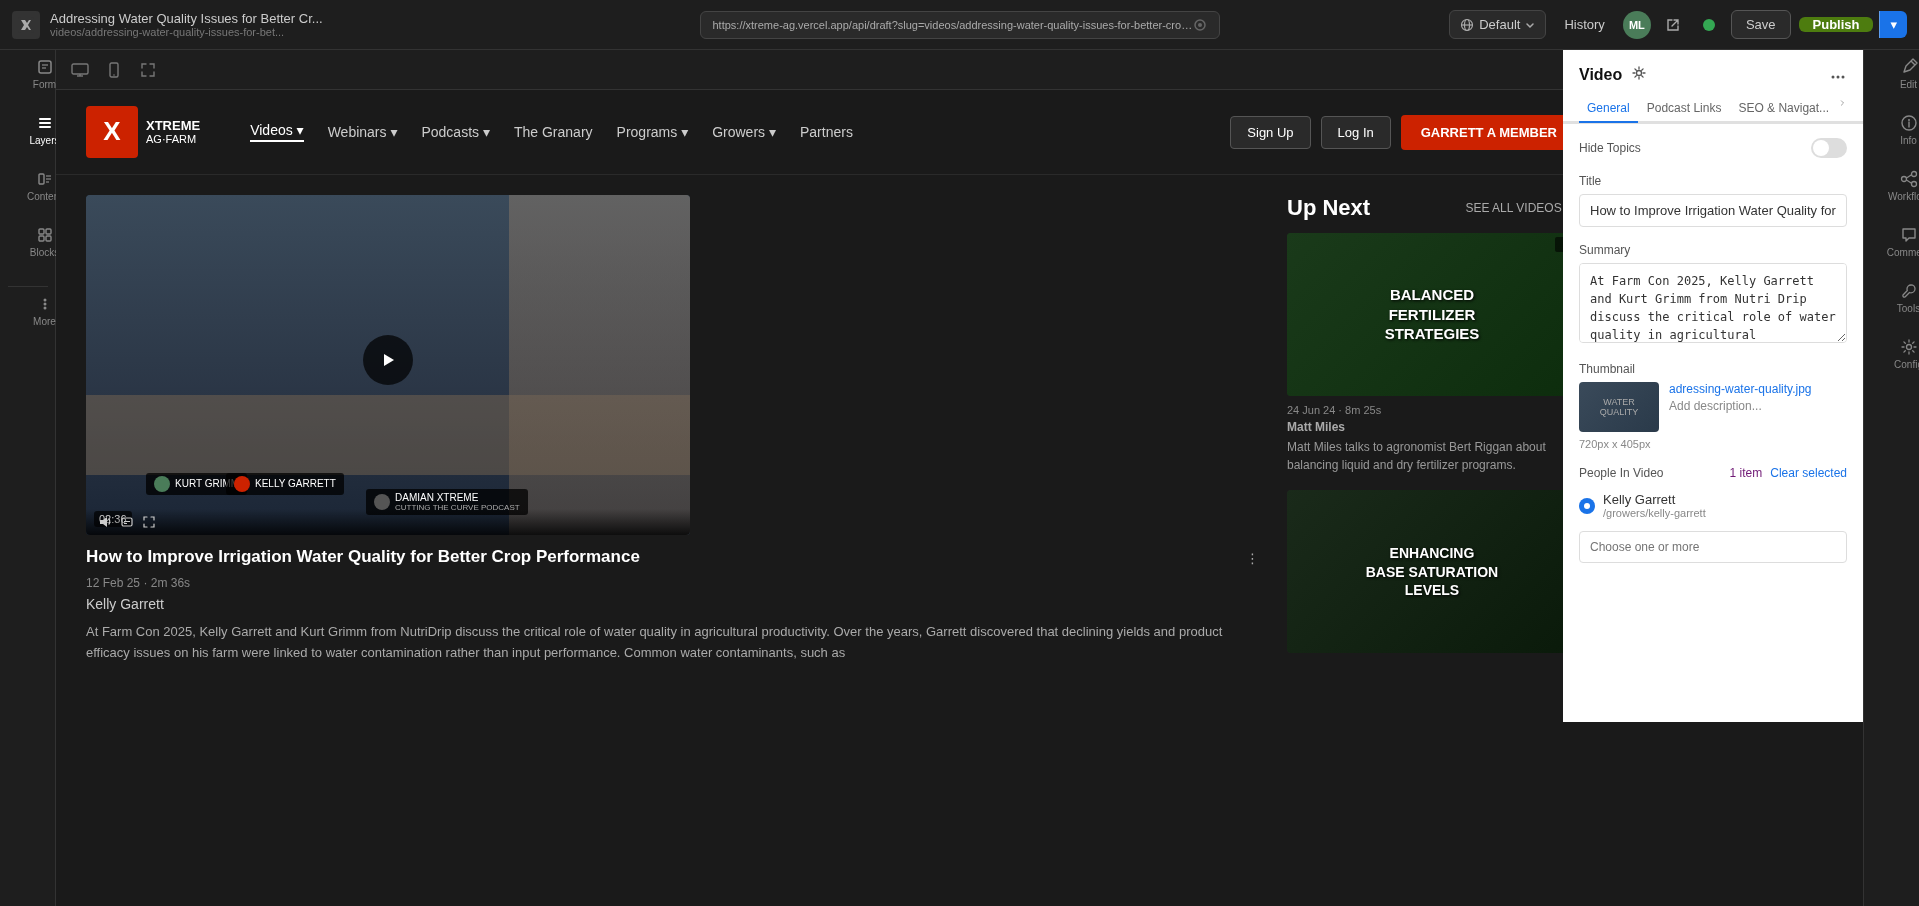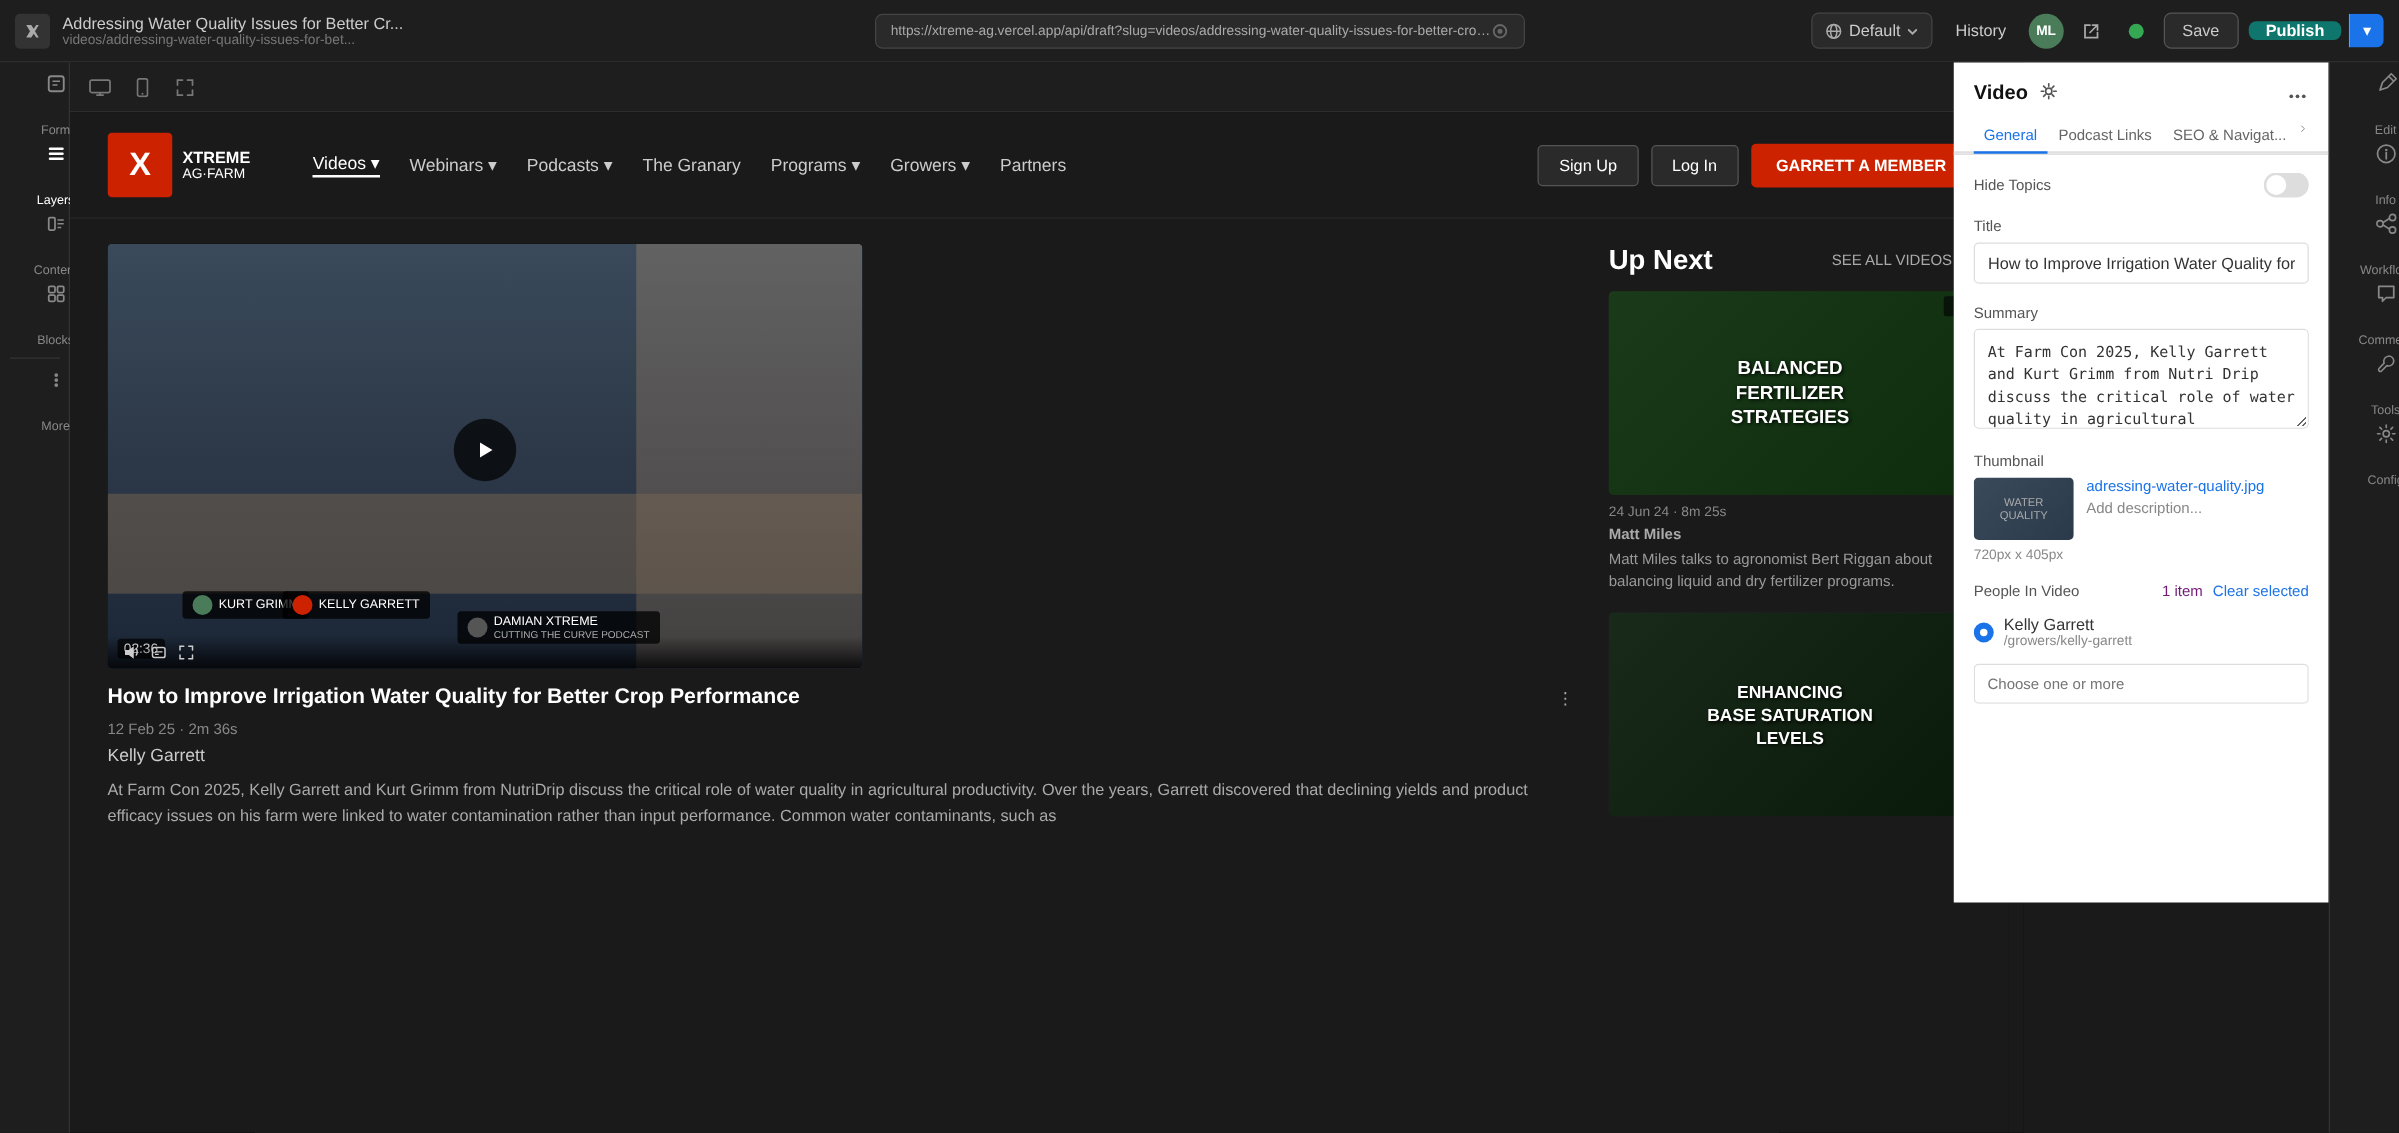--- a/index.html
+++ b/index.html
@@ -13,30 +13,30 @@
     }
     .top-bar-logo { width: 28px; height: 28px; background: #333; border-radius: 4px; display:flex; align-items:center; justify-content:center; }
     .top-bar-center { position: absolute; left: 50%; transform: translateX(-50%); display: flex; align-items: center; gap: 8px; }
     .url-bar { background: #2a2a2a; border: 1px solid #444; border-radius: 6px; padding: 6px 12px; font-size: 12px; color: #aaa; width: 520px; display: flex; align-items: center; justify-content: space-between; }
     .top-bar-right { margin-left: auto; display: flex; align-items: center; gap: 8px; }
     .locale-btn { display: flex; align-items: center; gap: 5px; background: #2a2a2a; border: 1px solid #444; border-radius: 6px; padding: 6px 10px; color: #ccc; font-size: 13px; cursor: pointer; }
     .history-btn { color: #ccc; font-size: 13px; background: none; border: none; cursor: pointer; padding: 6px 10px; }
     .avatar-btn { width: 28px; height: 28px; border-radius: 50%; background: #4a7c59; color: white; font-size: 11px; display: flex; align-items: center; justify-content: center; font-weight: 600; cursor: pointer; border: none; }
     .icon-btn { width: 28px; height: 28px; background: none; border: none; color: #aaa; cursor: pointer; display: flex; align-items: center; justify-content: center; }
     .save-btn { background: #2a2a2a; border: 1px solid #555; border-radius: 6px; color: #ccc; padding: 6px 14px; font-size: 13px; cursor: pointer; }
-    .publish-btn { background: #0f766e; border: none; border-radius: 6px; color: white; padding: 0 14px; font-size: 13px; font-weight: 600; cursor: pointer; }
+    .publish-btn { background: #4d7c0f; border: none; border-radius: 6px; color: white; padding: 0 14px; font-size: 13px; font-weight: 600; cursor: pointer; }
     .publish-dropdown { background: #1a73e8; border: none; border-left: 1px solid rgba(255,255,255,0.3); border-radius: 0 6px 6px 0; color: white; padding: 6px 10px; font-size: 13px; cursor: pointer; margin-left: -2px; }
 
     
     .left-sidebar {
       position: absolute; left: 0; top: 50px; width: 56px; height: 856px;
       background: #1e1e1e; border-right: 1px solid #333; display: flex; flex-direction: column; align-items: center; padding: 8px 0; gap: 4px;
     }
     .sidebar-item {
-      width: 48px; height: 52px; display: flex; flex-direction: column; align-items: center; justify-content: space-between;
+      width: 48px; height: 52px; display: flex; flex-direction: column; align-items: center; justify-content: flex-start;
       cursor: pointer; border-radius: 6px; color: #888; font-size: 10px; gap: 3px; transition: background 0.15s; margin-left: 34px;
     }
     .sidebar-item.active { color: #fff; }
     .sidebar-item svg { width: 18px; height: 18px; }
 
     
     .main-area {
       position: absolute; left: 56px; top: 50px; right: 300px; bottom: 0;
       background: #111;
     }

